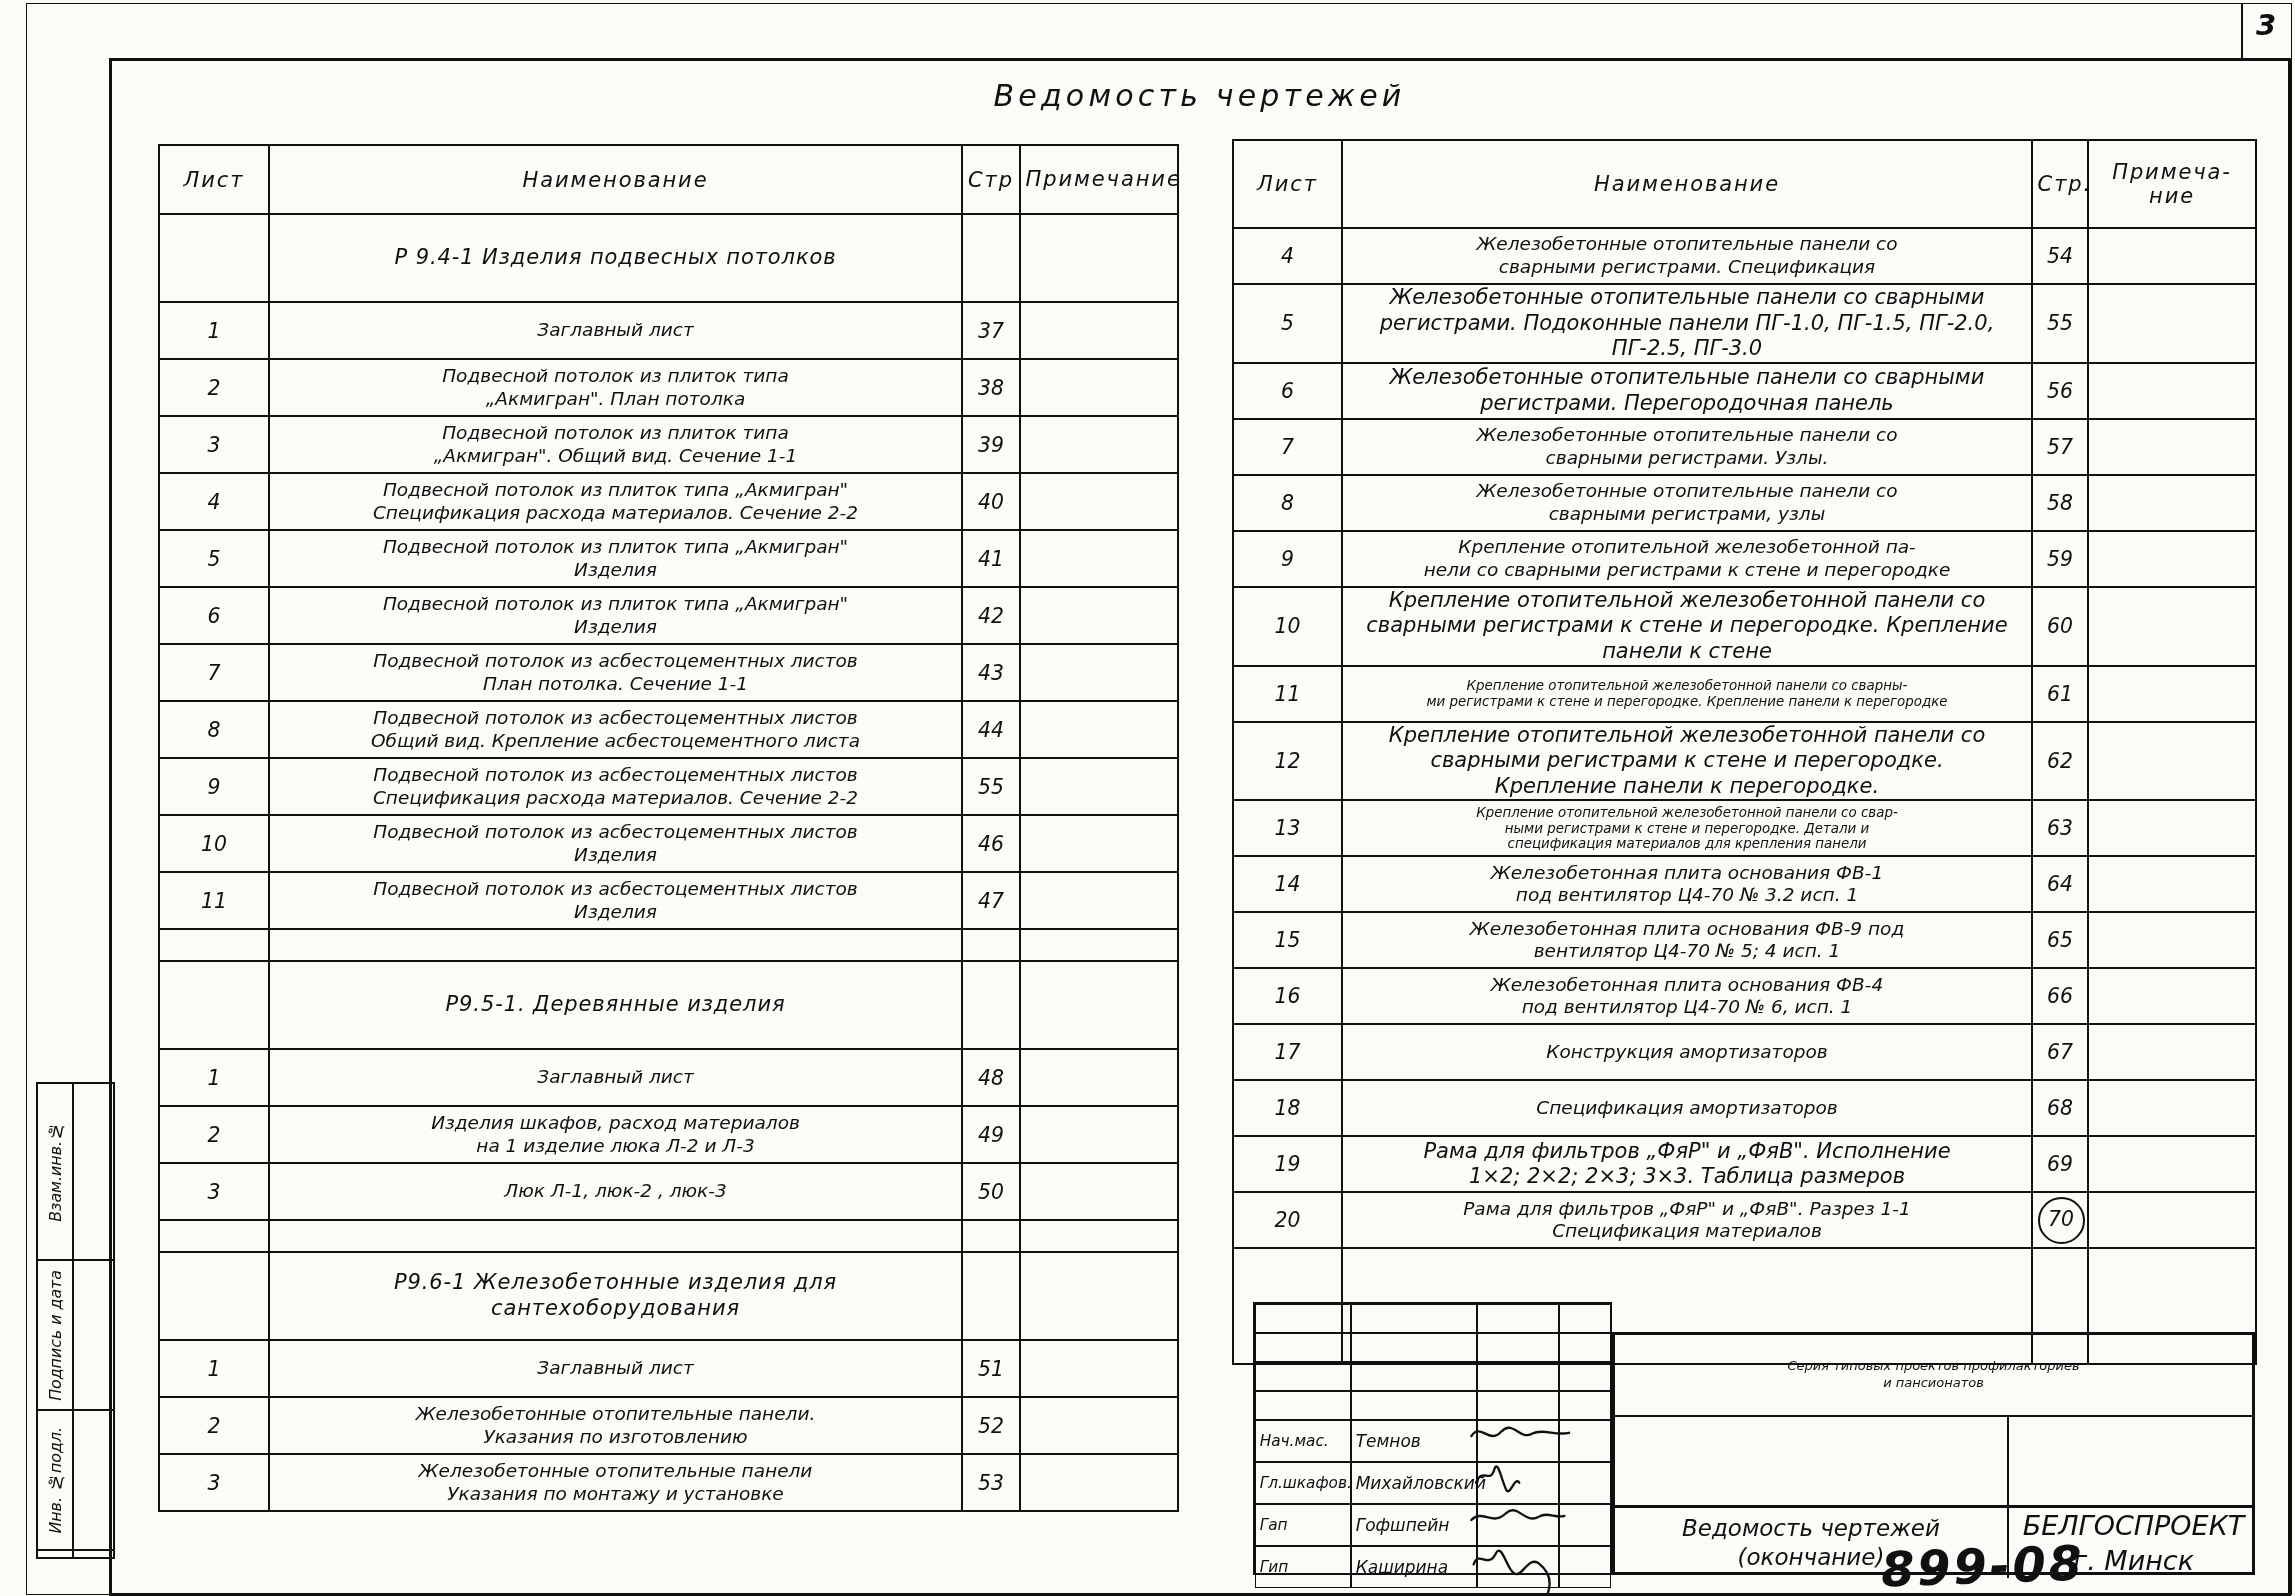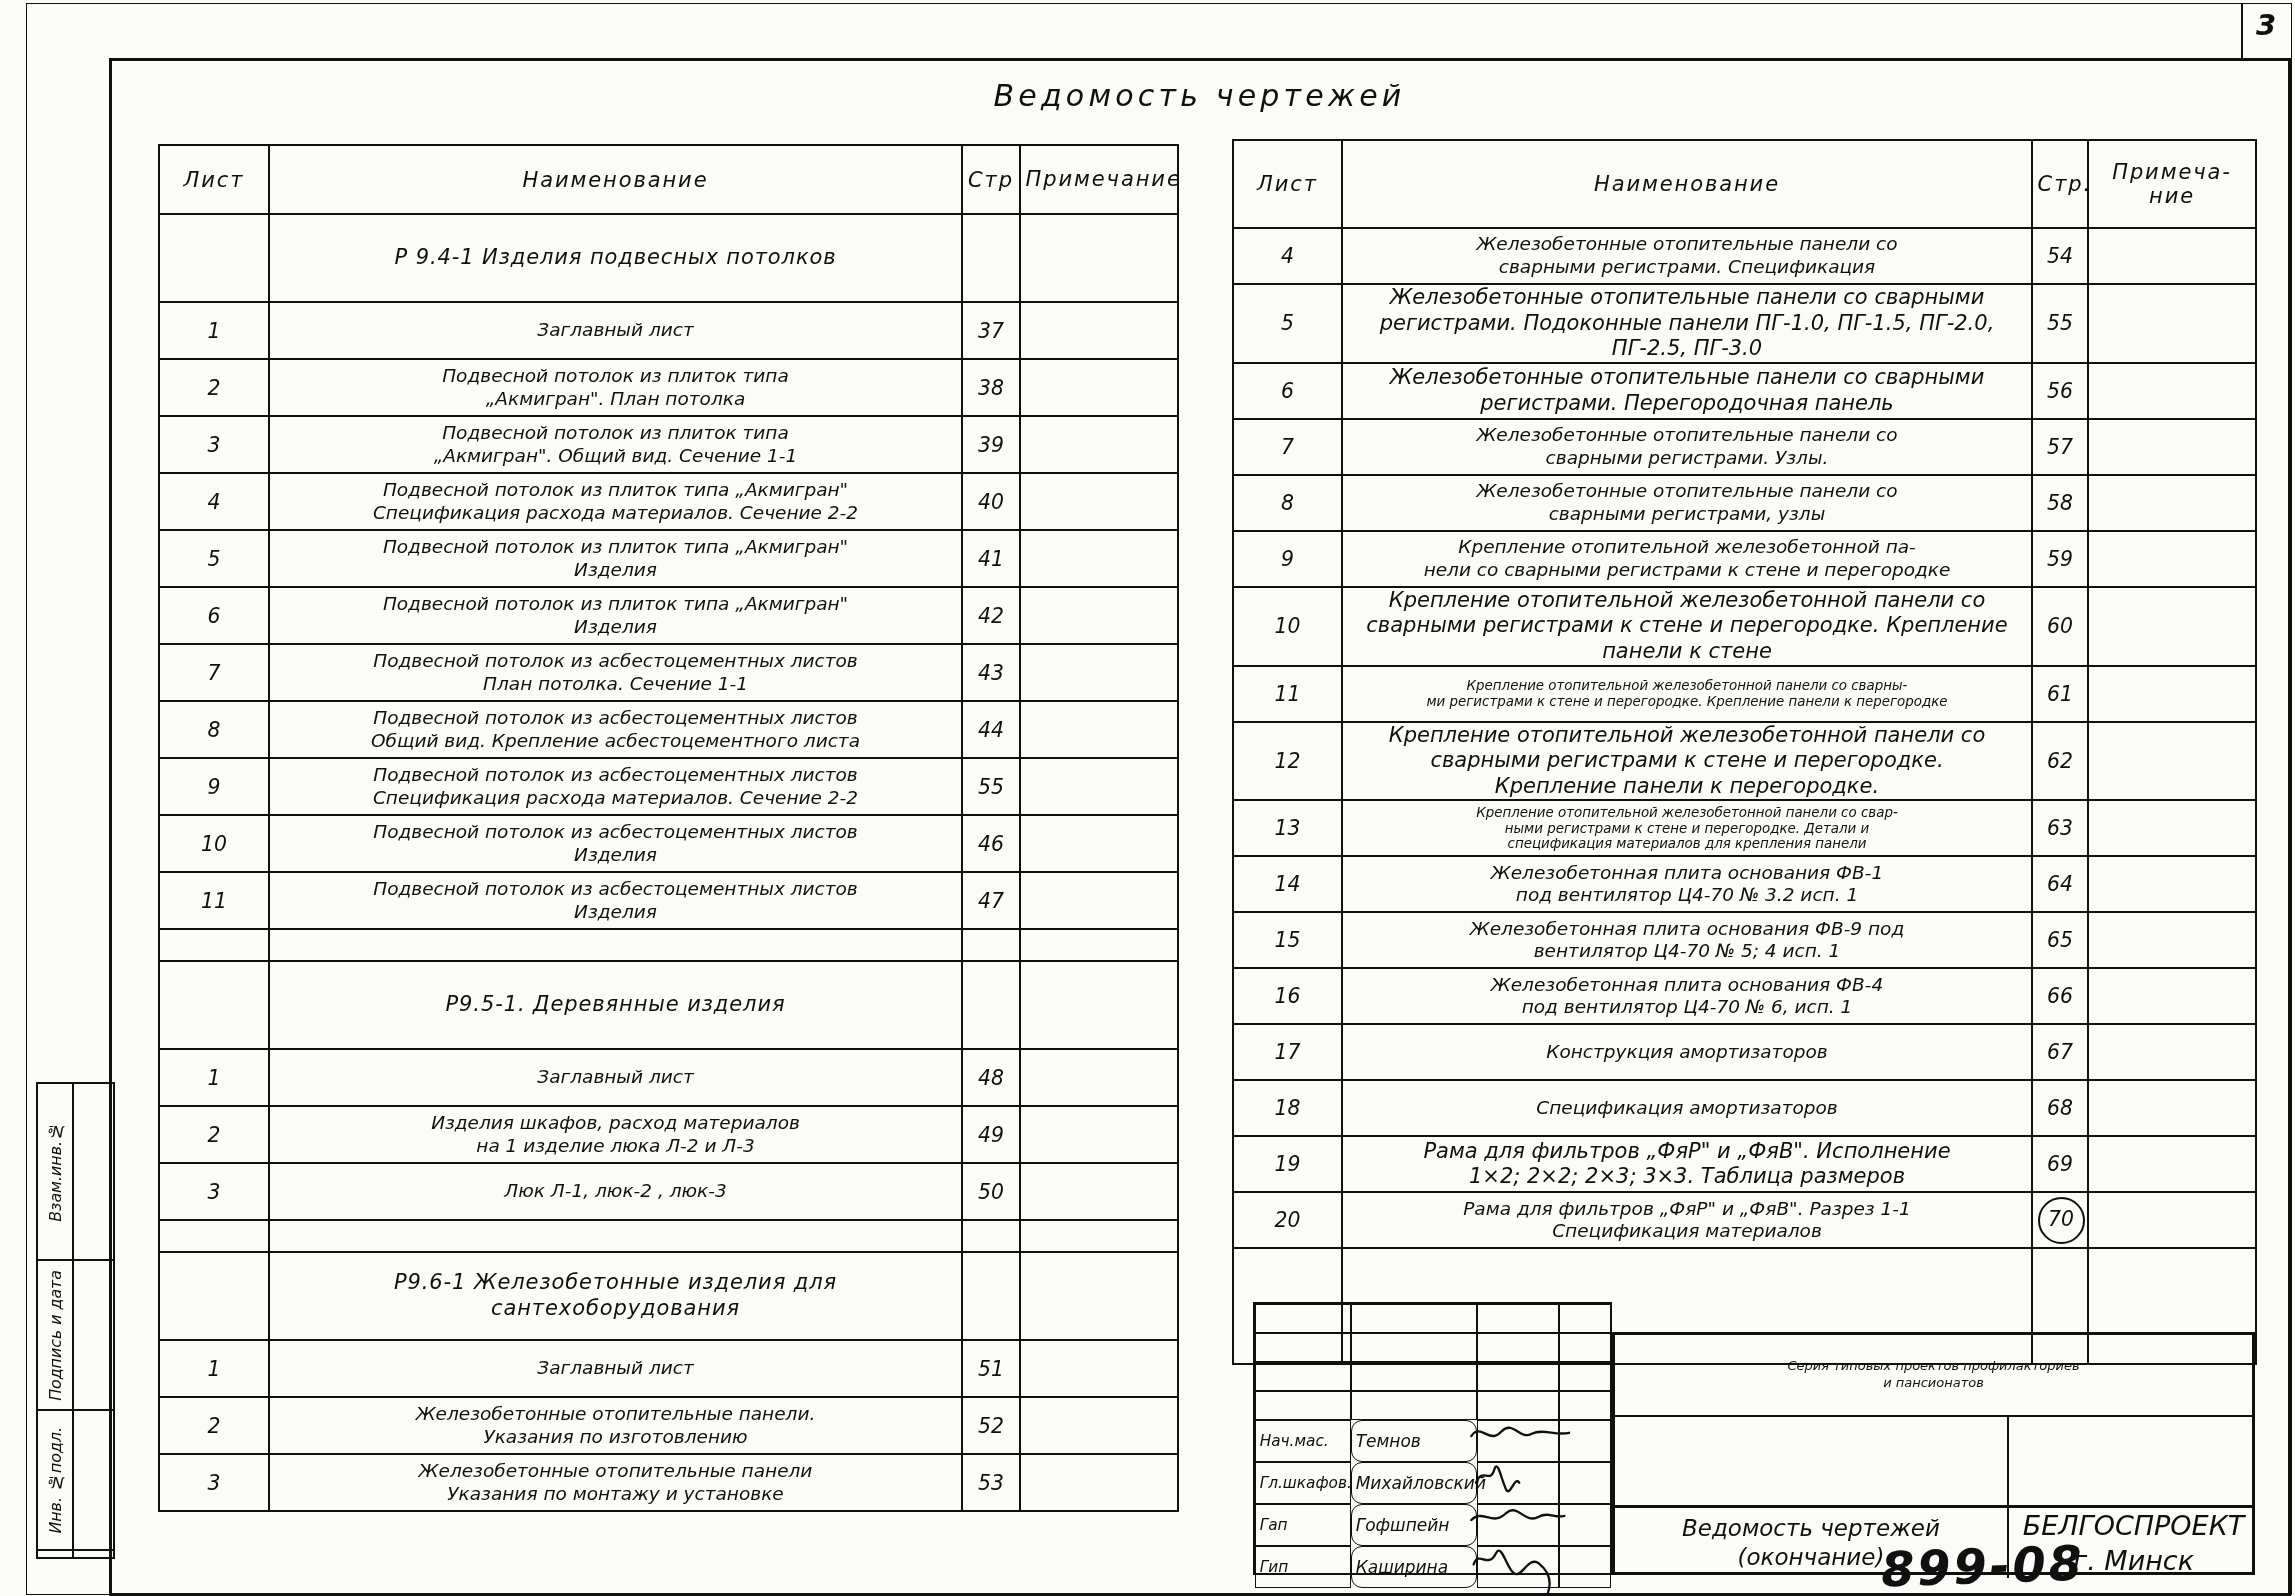--- a/index.html
+++ b/index.html
@@ -45,21 +45,21 @@
   .stamp .cell:last-child{border-bottom:none;}
   .stamp .divider{position:absolute;left:34px;top:0;width:2.3px;height:100%;background:#101010;}
   .vtext{position:absolute;left:0;top:0;width:34px;height:100%;display:flex;align-items:center;justify-content:center;}
   .vtext span{writing-mode:vertical-rl;transform:rotate(180deg);font-size:15.8px;white-space:nowrap;}
   .sig-grid{position:absolute;left:1253px;top:1302px;width:359px;height:273px;border:2.8px solid #101010;box-sizing:border-box;
     display:grid;grid-template-columns:96px 126px 82px 52px;grid-auto-rows:auto;}
   .sig-grid .c{border:1.4px solid #101010;display:flex;align-items:center;overflow:visible;}
   .sig-grid .empty-r{height:27px;}
   .sig-grid .sig-r{height:40px;}
   .sig-role{font-size:15.3px;padding-left:3.7px;}
-  .sig-name{font-size:17px;padding-left:3.7px;border-radius:11px;}
+  .sig-name{font-size:17px;padding-left:3.7px;}
   .sig-svg{position:relative;}
   .sig-svg svg{position:absolute;left:-9.3px;top:-6.5px;overflow:visible;}
   .tb-right{position:absolute;left:1612px;top:1332px;width:643px;height:243px;border:3.2px solid #101010;box-sizing:border-box;}
   .tb-series{position:absolute;left:0;top:0;width:100%;height:82px;border-bottom:2.8px solid #101010;box-sizing:border-box;
     display:flex;align-items:center;justify-content:center;text-align:center;font-size:13px;white-space:pre-line;line-height:1.3;}
   .tb-mid{position:absolute;left:0;top:82px;width:100%;height:91px;box-sizing:border-box;border-bottom:3.2px solid #101010;}
   .tb-doccell{position:absolute;left:0;top:0;width:394px;height:100%;box-sizing:border-box;border-right:2.8px solid #101010;}
   .mini{position:absolute;left:394px;top:0;width:249px;height:100%;}
   .mini .mrow{display:flex;}
   .mini .mcell{box-sizing:border-box;border:1.9px solid #101010;flex:1;display:flex;align-items:center;justify-content:center;}

